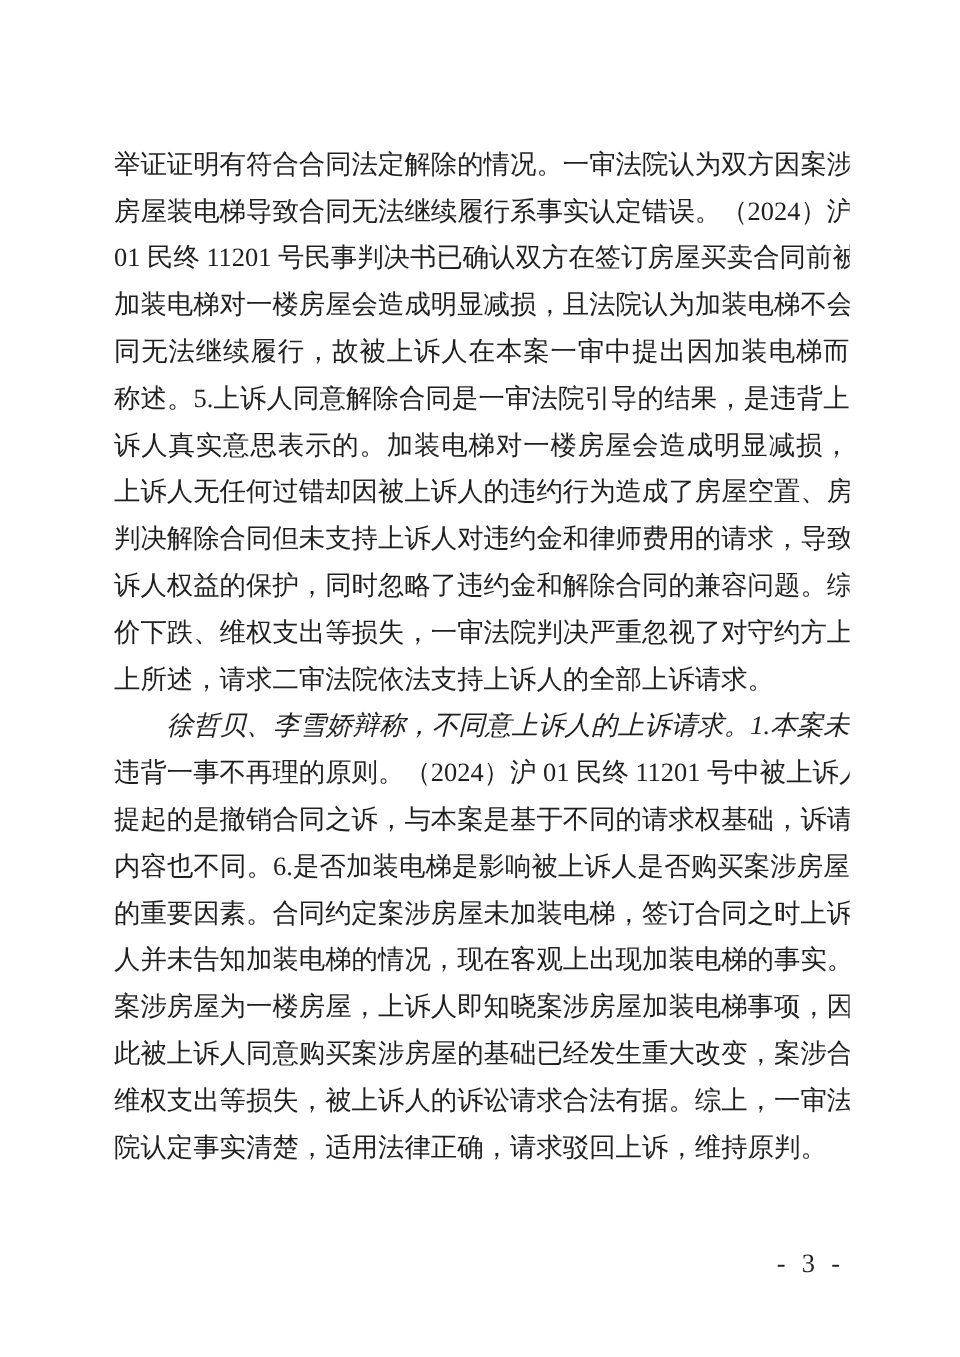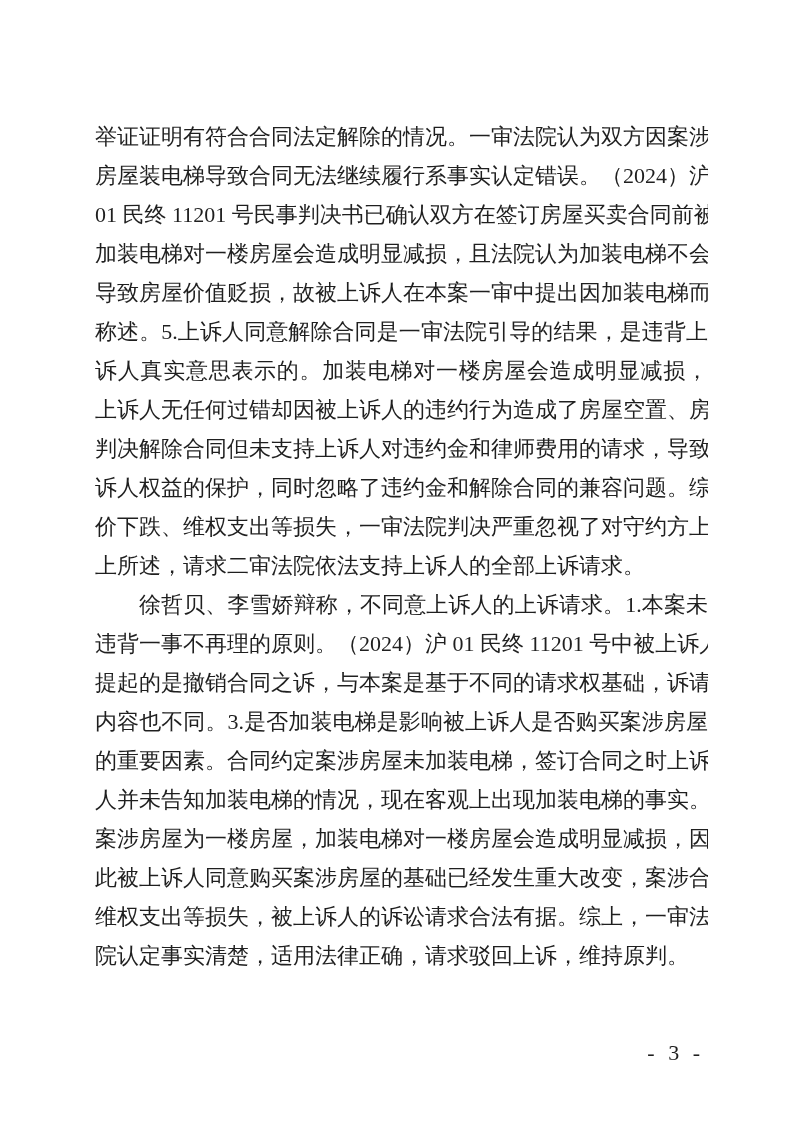--- a/index.html
+++ b/index.html
@@ -29,20 +29,21 @@
     font-size: 22px;
     letter-spacing: 0;
     white-space: nowrap;
     overflow: hidden;
     text-align: justify;
     text-align-last: justify;
     -moz-text-align-last: justify;
   }
   .line.indent {
     padding-left: 44px;
+    font-style: italic;
   }
   .line.flush {
     text-align: center;
     text-align-last: left;
     -moz-text-align-last: left;
   }
   .page-footer {
     position: absolute;
     top: 1038px;
     right: 96px;
@@ -54,33 +55,33 @@
 </style>
 </head>
 <body>
 
 <div class="page">
   <div class="doc-body" id="doc-body">
       <div class="line">举证证明有符合合同法定解除的情况。一审法院认为双方因案涉</div>
       <div class="line">房屋装电梯导致合同无法继续履行系事实认定错误。（2024）沪</div>
       <div class="line">01 民终 11201 号民事判决书已确认双方在签订房屋买卖合同前被</div>
       <div class="line">加装电梯对一楼房屋会造成明显减损，且法院认为加装电梯不会</div>
-      <div class="line">导致房屋价值贬损，故被上诉人在本案一审中提出因加装电梯而</div>
+      <div class="line">同无法继续履行，故被上诉人在本案一审中提出因加装电梯而</div>
       <div class="line">称述。5.上诉人同意解除合同是一审法院引导的结果，是违背上</div>
       <div class="line">诉人真实意思表示的。加装电梯对一楼房屋会造成明显减损，</div>
       <div class="line">上诉人无任何过错却因被上诉人的违约行为造成了房屋空置、房</div>
       <div class="line">判决解除合同但未支持上诉人对违约金和律师费用的请求，导致</div>
       <div class="line">诉人权益的保护，同时忽略了违约金和解除合同的兼容问题。综</div>
       <div class="line">价下跌、维权支出等损失，一审法院判决严重忽视了对守约方上</div>
       <div class="line flush">上所述，请求二审法院依法支持上诉人的全部上诉请求。</div>
       <div class="line indent">徐哲贝、李雪娇辩称，不同意上诉人的上诉请求。1.本案未</div>
       <div class="line">违背一事不再理的原则。（2024）沪 01 民终 11201 号中被上诉人</div>
       <div class="line">提起的是撤销合同之诉，与本案是基于不同的请求权基础，诉请</div>
-      <div class="line">内容也不同。3.是否加装电梯是影响被上诉人是否购买案涉房屋</div>
+      <div class="line">内容也不同。6.是否加装电梯是影响被上诉人是否购买案涉房屋</div>
       <div class="line">的重要因素。合同约定案涉房屋未加装电梯，签订合同之时上诉</div>
       <div class="line">人并未告知加装电梯的情况，现在客观上出现加装电梯的事实。</div>
-      <div class="line">案涉房屋为一楼房屋，加装电梯对一楼房屋会造成明显减损，因</div>
+      <div class="line">案涉房屋为一楼房屋，上诉人即知晓案涉房屋加装电梯事项，因</div>
       <div class="line">此被上诉人同意购买案涉房屋的基础已经发生重大改变，案涉合</div>
       <div class="line">维权支出等损失，被上诉人的诉讼请求合法有据。综上，一审法</div>
       <div class="line flush">院认定事实清楚，适用法律正确，请求驳回上诉，维持原判。</div>
     </div>
   <div class="page-footer">- 3 -</div>
 </div>
 
 </body></html>

